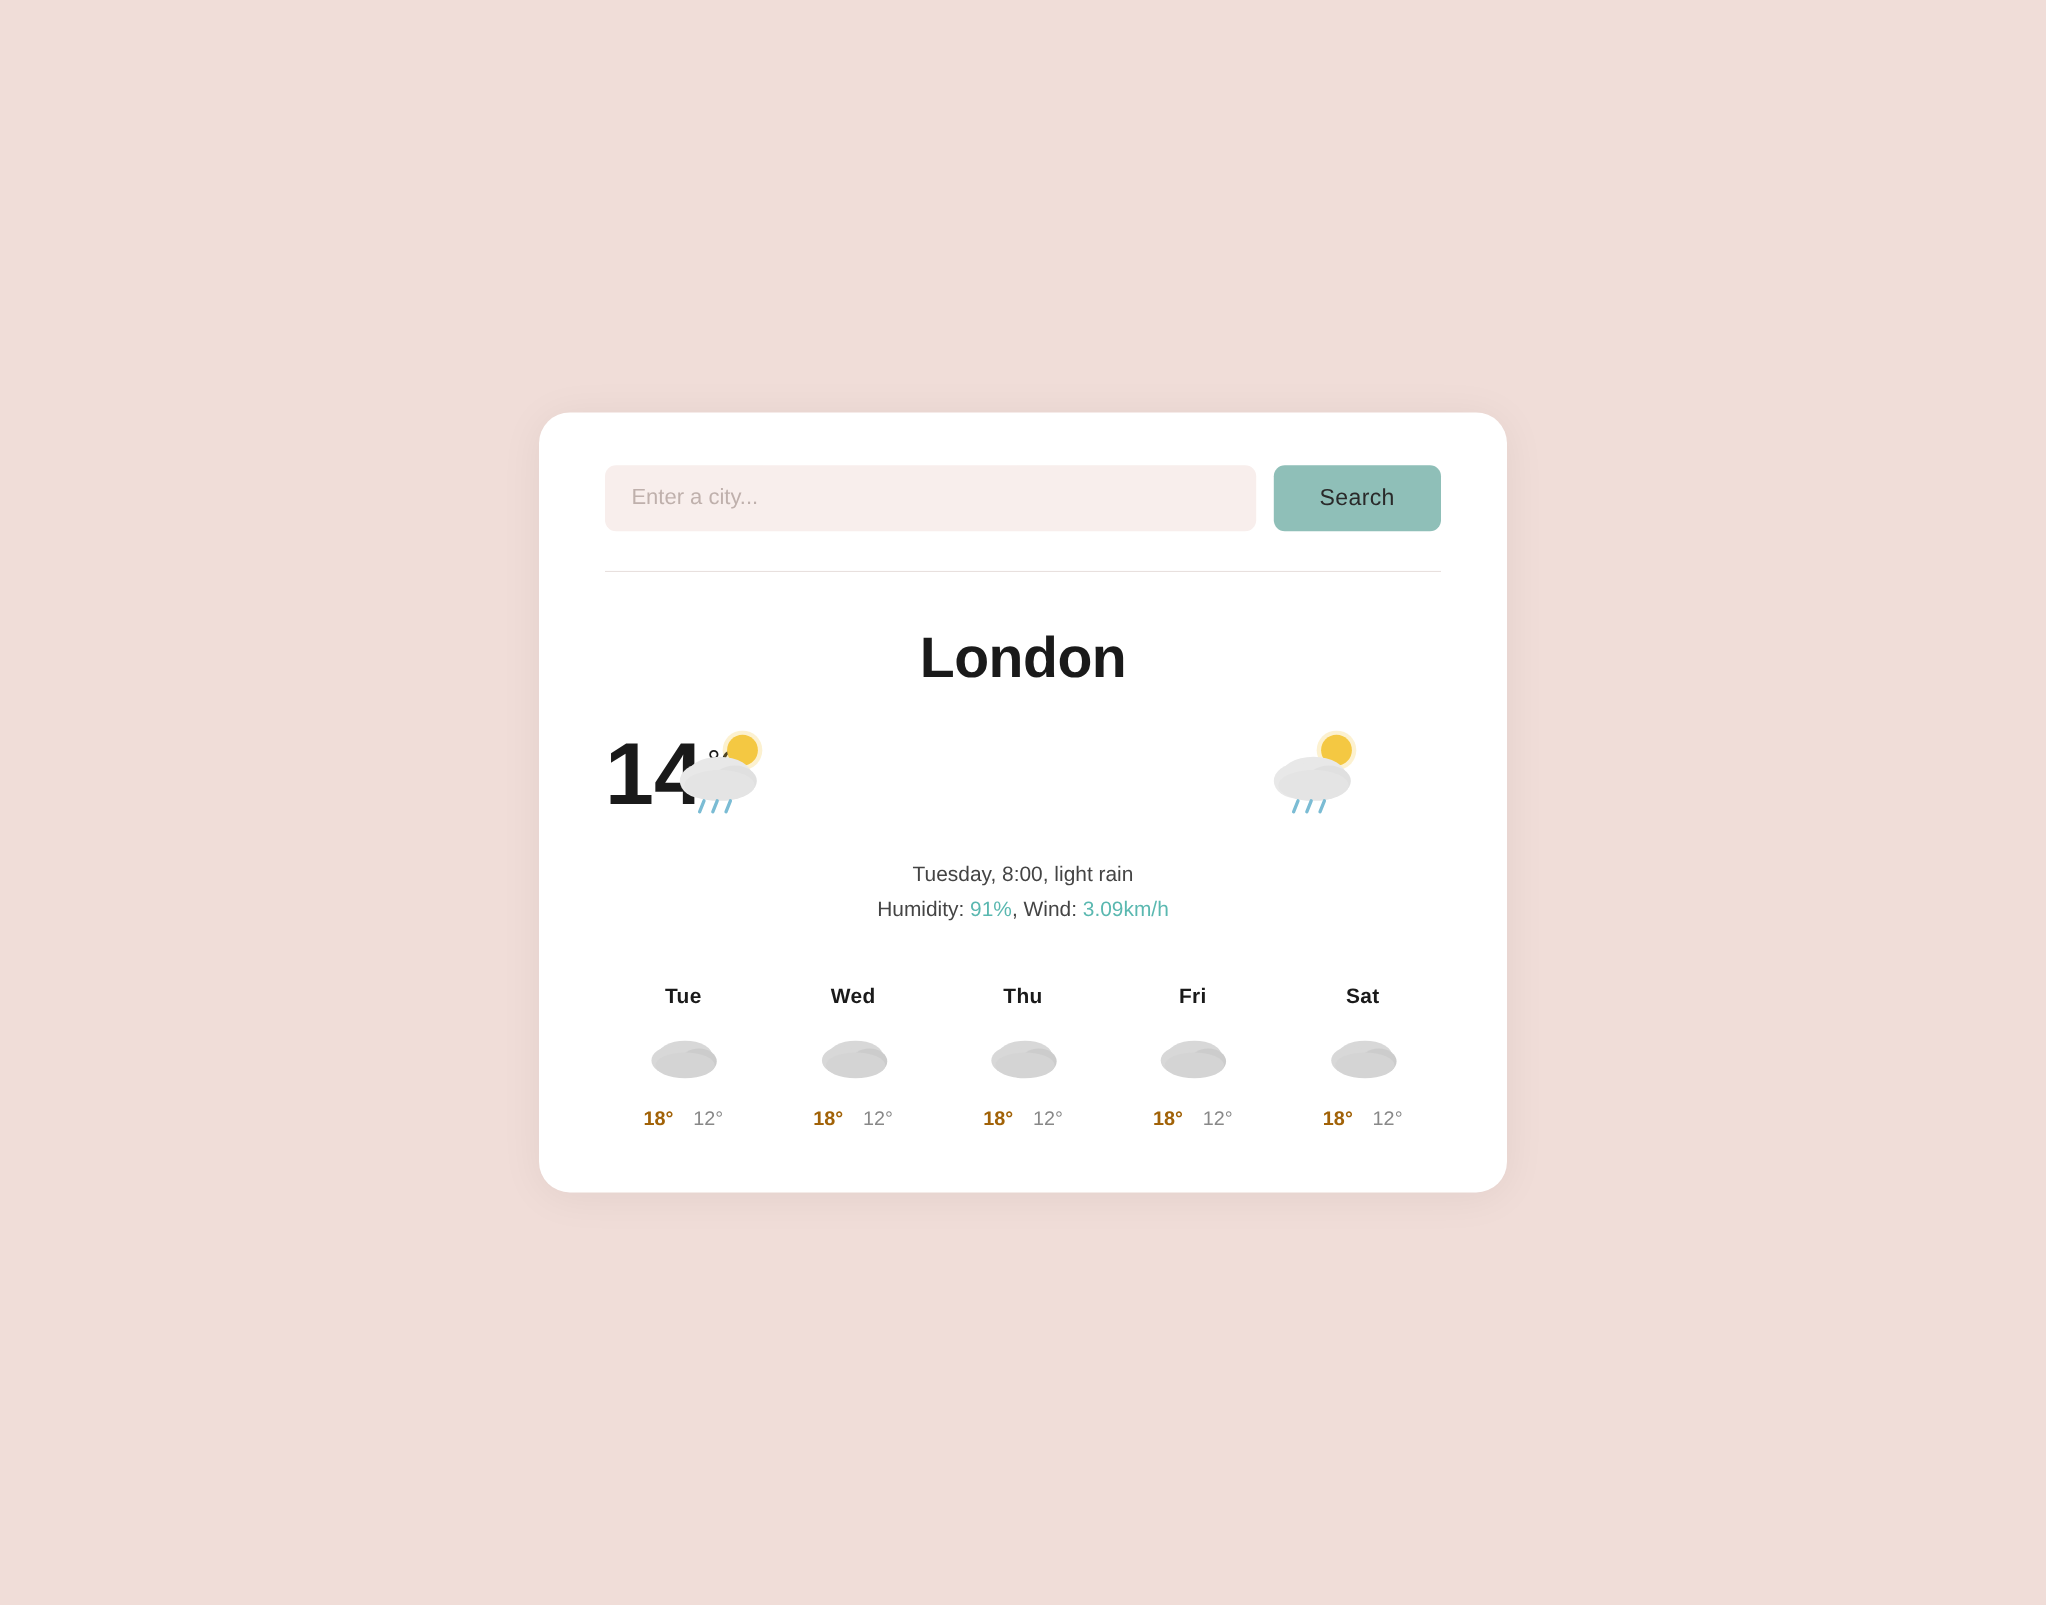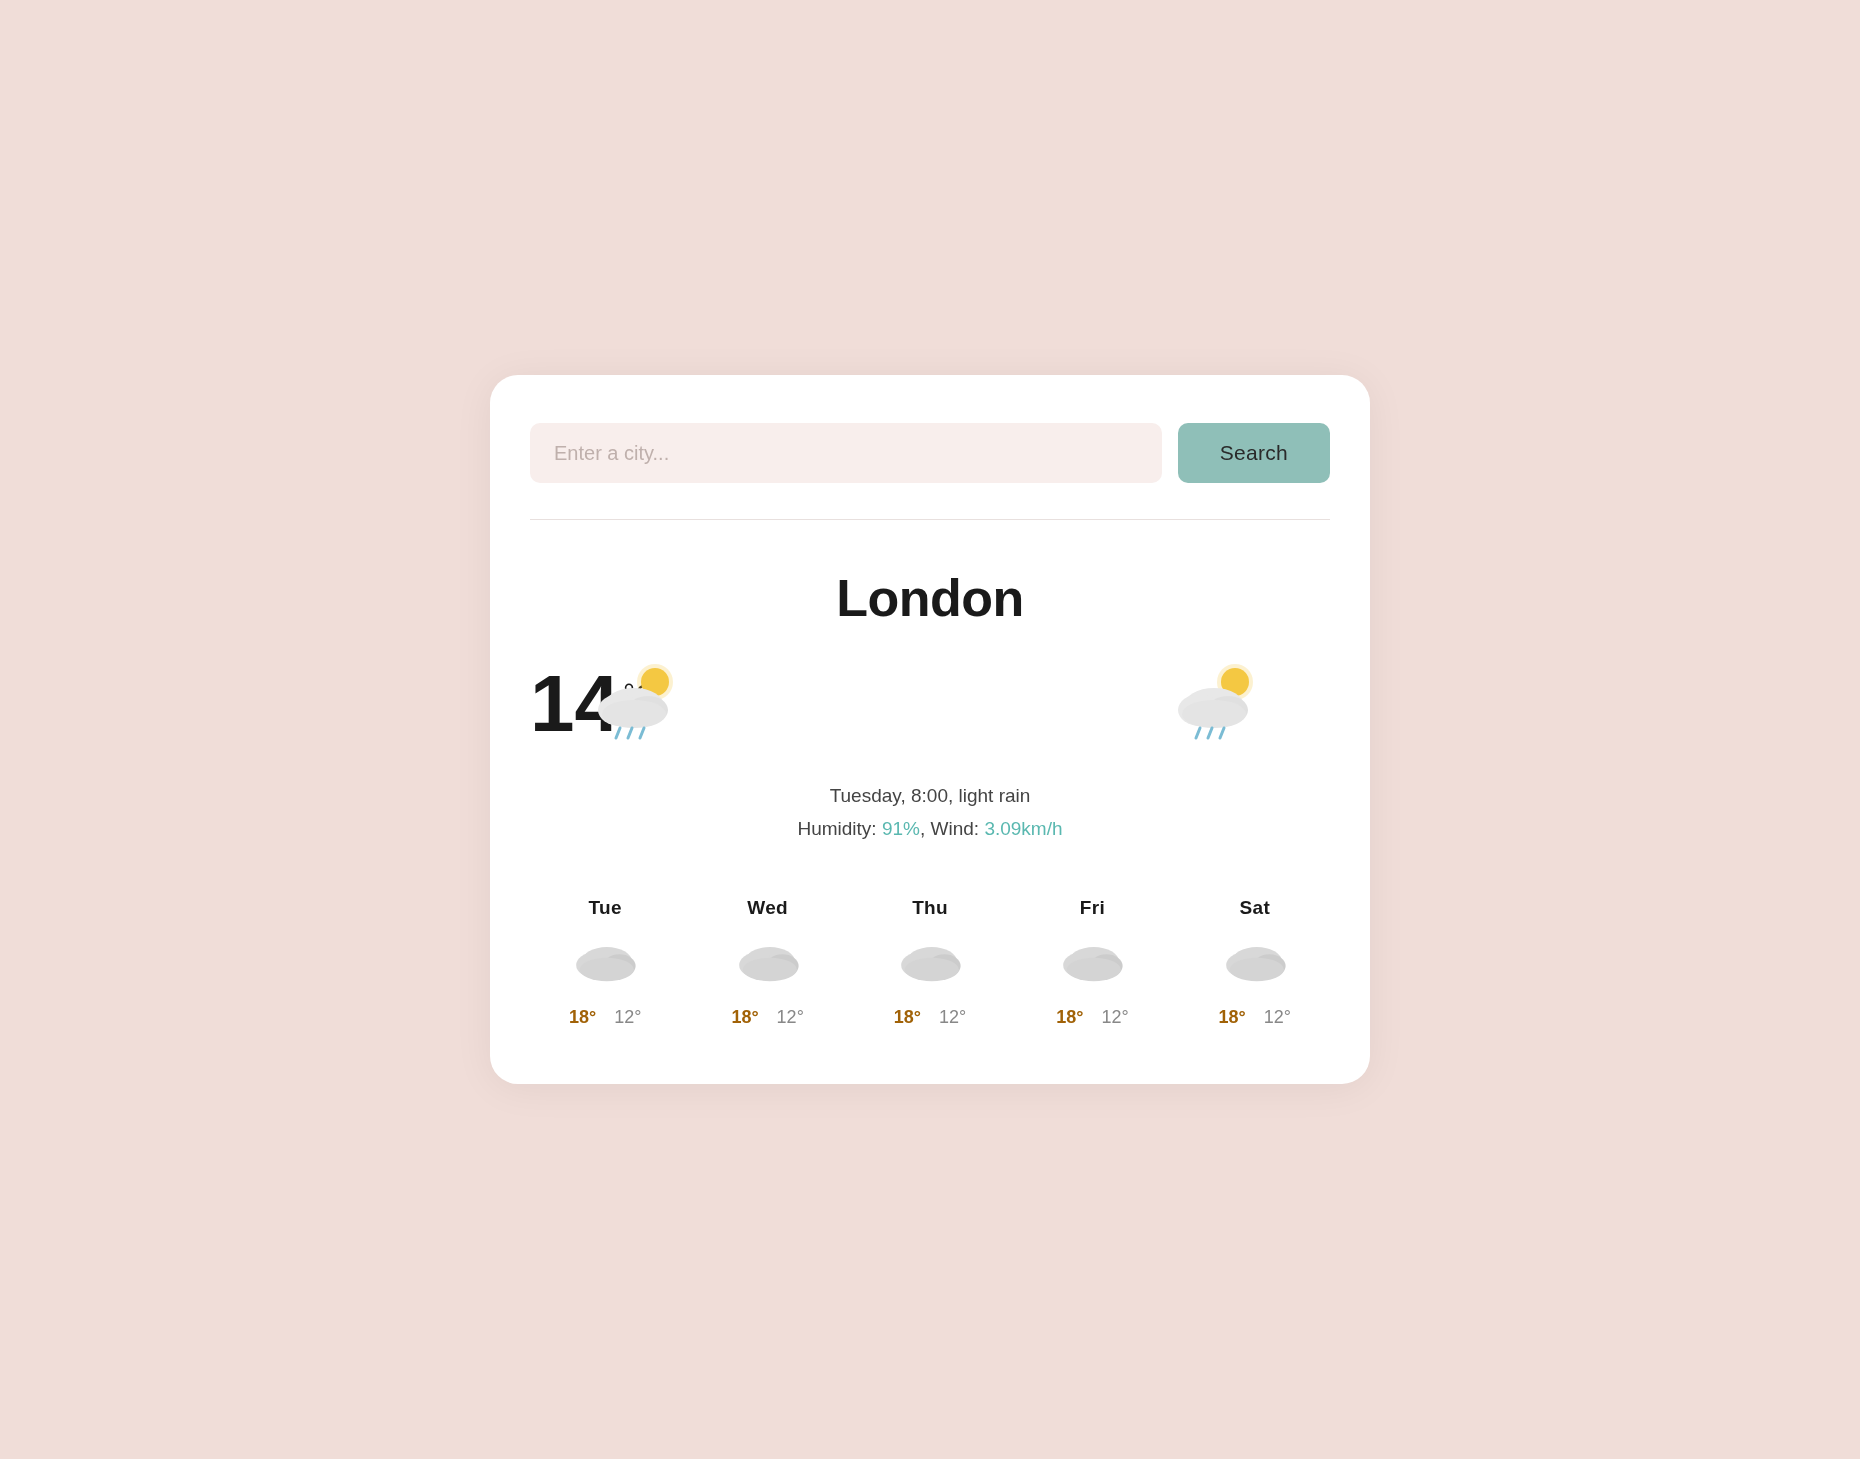--- a/index.html
+++ b/index.html
@@ -11,21 +11,21 @@
       display: flex;
       align-items: center;
       justify-content: center;
       font-family: -apple-system, BlinkMacSystemFont, 'Segoe UI', sans-serif;
     }
 
     .card {
       background: #ffffff;
       border-radius: 28px;
       width: 880px;
-      padding: 48px 40px 56px;
+      padding: 48px 60px 56px;
       box-shadow: 0 4px 40px rgba(0,0,0,0.06);
     }
 
     
     .search-row {
       display: flex;
       gap: 16px;
       margin-bottom: 36px;
     }
 

